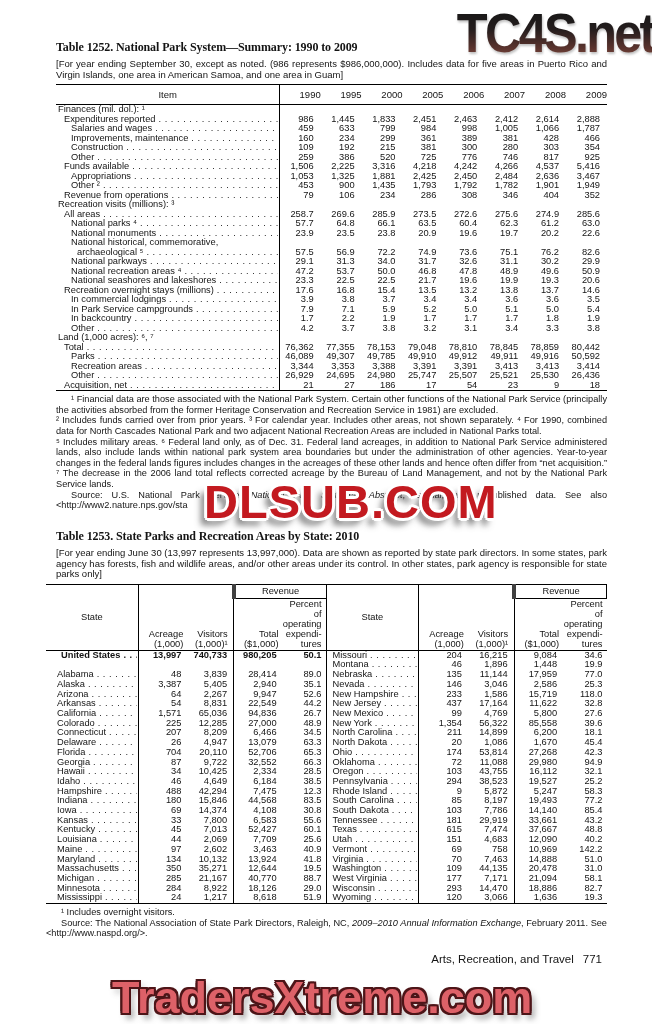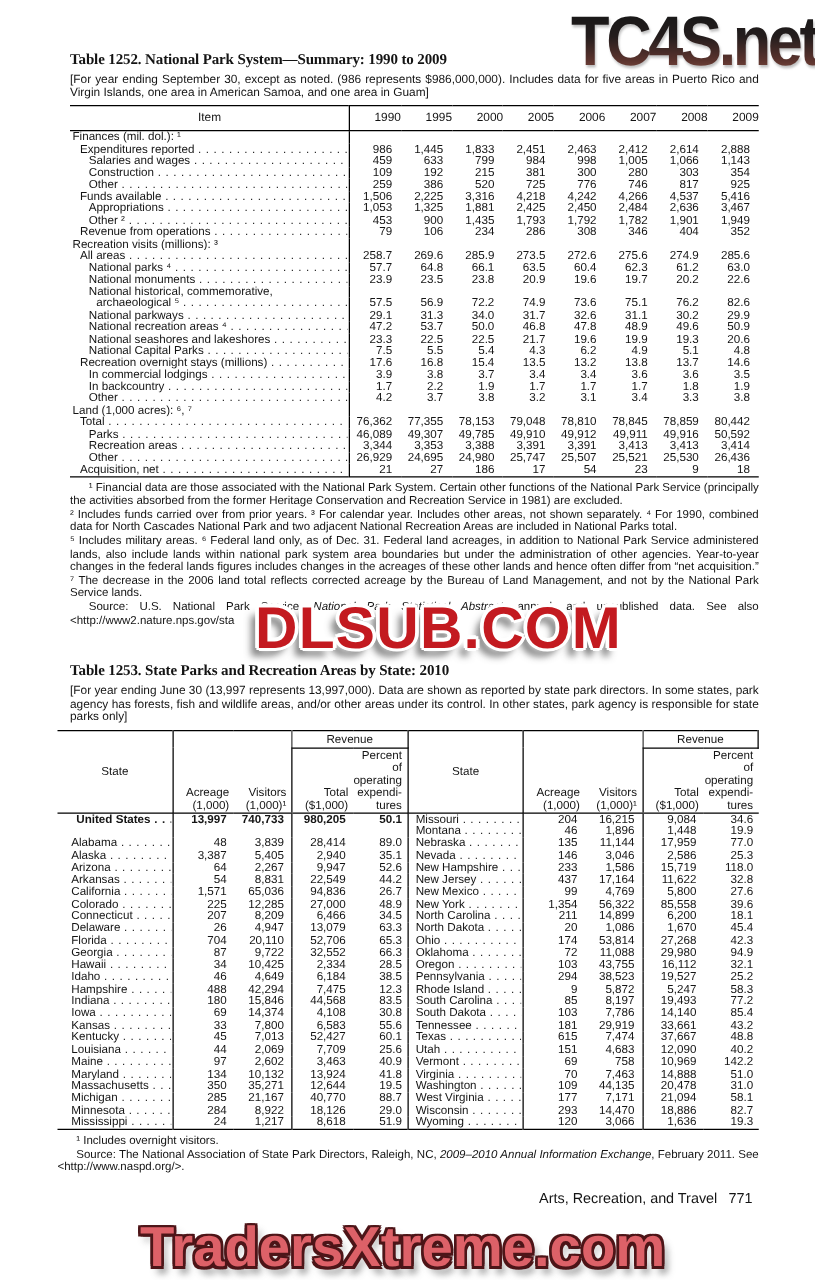--- a/index.html
+++ b/index.html
@@ -57,21 +57,21 @@
   .footnotes{ margin-top:3px; font-size:9.2px; line-height:10.6px; text-align:justify; }
   .footnotes p.fi{ text-indent:15px; }
   
   .halves{ display:flex; margin-top:4px; }
   .half{ width:50%; border-collapse:collapse; table-layout:fixed; font-size:9.3px;
          border-top:1.5px solid #000; border-bottom:1.5px solid #000; }
   .half th{ font-weight:normal; padding:0 4px 1px 0; font-size:9.3px; line-height:10px; }
   .half th.hb{ border-bottom:1.5px solid #000; }
   .half th.state-h{ text-align:center; vertical-align:middle; border-right:1px solid #000; padding:0; }
   .half th.colh{ text-align:right; vertical-align:bottom; }
-  .half th.rev{ text-align:center; vertical-align:top; border-left:1px solid #404040; border-bottom:1px solid #000; height:14px; padding:1px 0 0 0; }
+  .half th.rev{ text-align:center; vertical-align:top; border-left:4px solid #404040; border-bottom:1px solid #000; height:14px; padding:1px 0 0 0; }
   .half th.bl, .half td.bl{ border-left:1px solid #000; }
   .half th.br, .half td.br{ border-right:1px solid #000; }
   .half td{ padding:0; height:9.7px; line-height:9.7px; vertical-align:bottom; }
   .half td.stub{ border-right:1px solid #000; overflow:hidden; }
   .half td.num{ text-align:right; padding-right:6px; }
   .half td.pct{ padding-right:4px; }
   .half tr.bold td{ font-weight:bold; }
   .lpad{ padding-left:11px; } .lpad-us{ padding-left:15px; } .rpad{ padding-left:6px; }
   
   .footer-right{ position:absolute; right:50px; top:953px; font-size:11.5px; z-index:2; }
@@ -152,21 +152,37 @@
                 <span class="leader"></span>
               </div>
             </td>
             <td class="num">459</td>
             <td class="num">633</td>
             <td class="num">799</td>
             <td class="num">984</td>
             <td class="num">998</td>
             <td class="num">1,005</td>
             <td class="num">1,066</td>
-            <td class="num">1,143</td>
+            <td class="num">1,787</td>
+          </tr>
+          <tr>
+            <td class="stub">
+              <div class="sw ind2">
+                <span class="lbl">Improvements, maintenance</span>
+                <span class="leader"></span>
+              </div>
+            </td>
+            <td class="num">160</td>
+            <td class="num">234</td>
+            <td class="num">299</td>
+            <td class="num">361</td>
+            <td class="num">389</td>
+            <td class="num">381</td>
+            <td class="num">428</td>
+            <td class="num">466</td>
           </tr>
           <tr>
             <td class="stub">
               <div class="sw ind2">
                 <span class="lbl">Construction</span>
                 <span class="leader"></span>
               </div>
             </td>
             <td class="num">109</td>
             <td class="num">192</td>
@@ -394,36 +410,20 @@
             <td class="num">22.5</td>
             <td class="num">22.5</td>
             <td class="num">21.7</td>
             <td class="num">19.6</td>
             <td class="num">19.9</td>
             <td class="num">19.3</td>
             <td class="num">20.6</td>
           </tr>
           <tr>
             <td class="stub">
-              <div class="sw ind2">
-                <span class="lbl">National Capital Parks</span>
-                <span class="leader"></span>
-              </div>
-            </td>
-            <td class="num">7.5</td>
-            <td class="num">5.5</td>
-            <td class="num">5.4</td>
-            <td class="num">4.3</td>
-            <td class="num">6.2</td>
-            <td class="num">4.9</td>
-            <td class="num">5.1</td>
-            <td class="num">4.8</td>
-          </tr>
-          <tr>
-            <td class="stub">
               <div class="sw ind1">
                 <span class="lbl">Recreation overnight stays (millions)</span>
                 <span class="leader"></span>
               </div>
             </td>
             <td class="num">17.6</td>
             <td class="num">16.8</td>
             <td class="num">15.4</td>
             <td class="num">13.5</td>
             <td class="num">13.2</td>
@@ -439,20 +439,36 @@
               </div>
             </td>
             <td class="num">3.9</td>
             <td class="num">3.8</td>
             <td class="num">3.7</td>
             <td class="num">3.4</td>
             <td class="num">3.4</td>
             <td class="num">3.6</td>
             <td class="num">3.6</td>
             <td class="num">3.5</td>
+          </tr>
+          <tr>
+            <td class="stub">
+              <div class="sw ind2">
+                <span class="lbl">In Park Service campgrounds</span>
+                <span class="leader"></span>
+              </div>
+            </td>
+            <td class="num">7.9</td>
+            <td class="num">7.1</td>
+            <td class="num">5.9</td>
+            <td class="num">5.2</td>
+            <td class="num">5.0</td>
+            <td class="num">5.1</td>
+            <td class="num">5.0</td>
+            <td class="num">5.4</td>
           </tr>
           <tr>
             <td class="stub">
               <div class="sw ind2">
                 <span class="lbl">In backcountry</span>
                 <span class="leader"></span>
               </div>
             </td>
             <td class="num">1.7</td>
             <td class="num">2.2</td>

